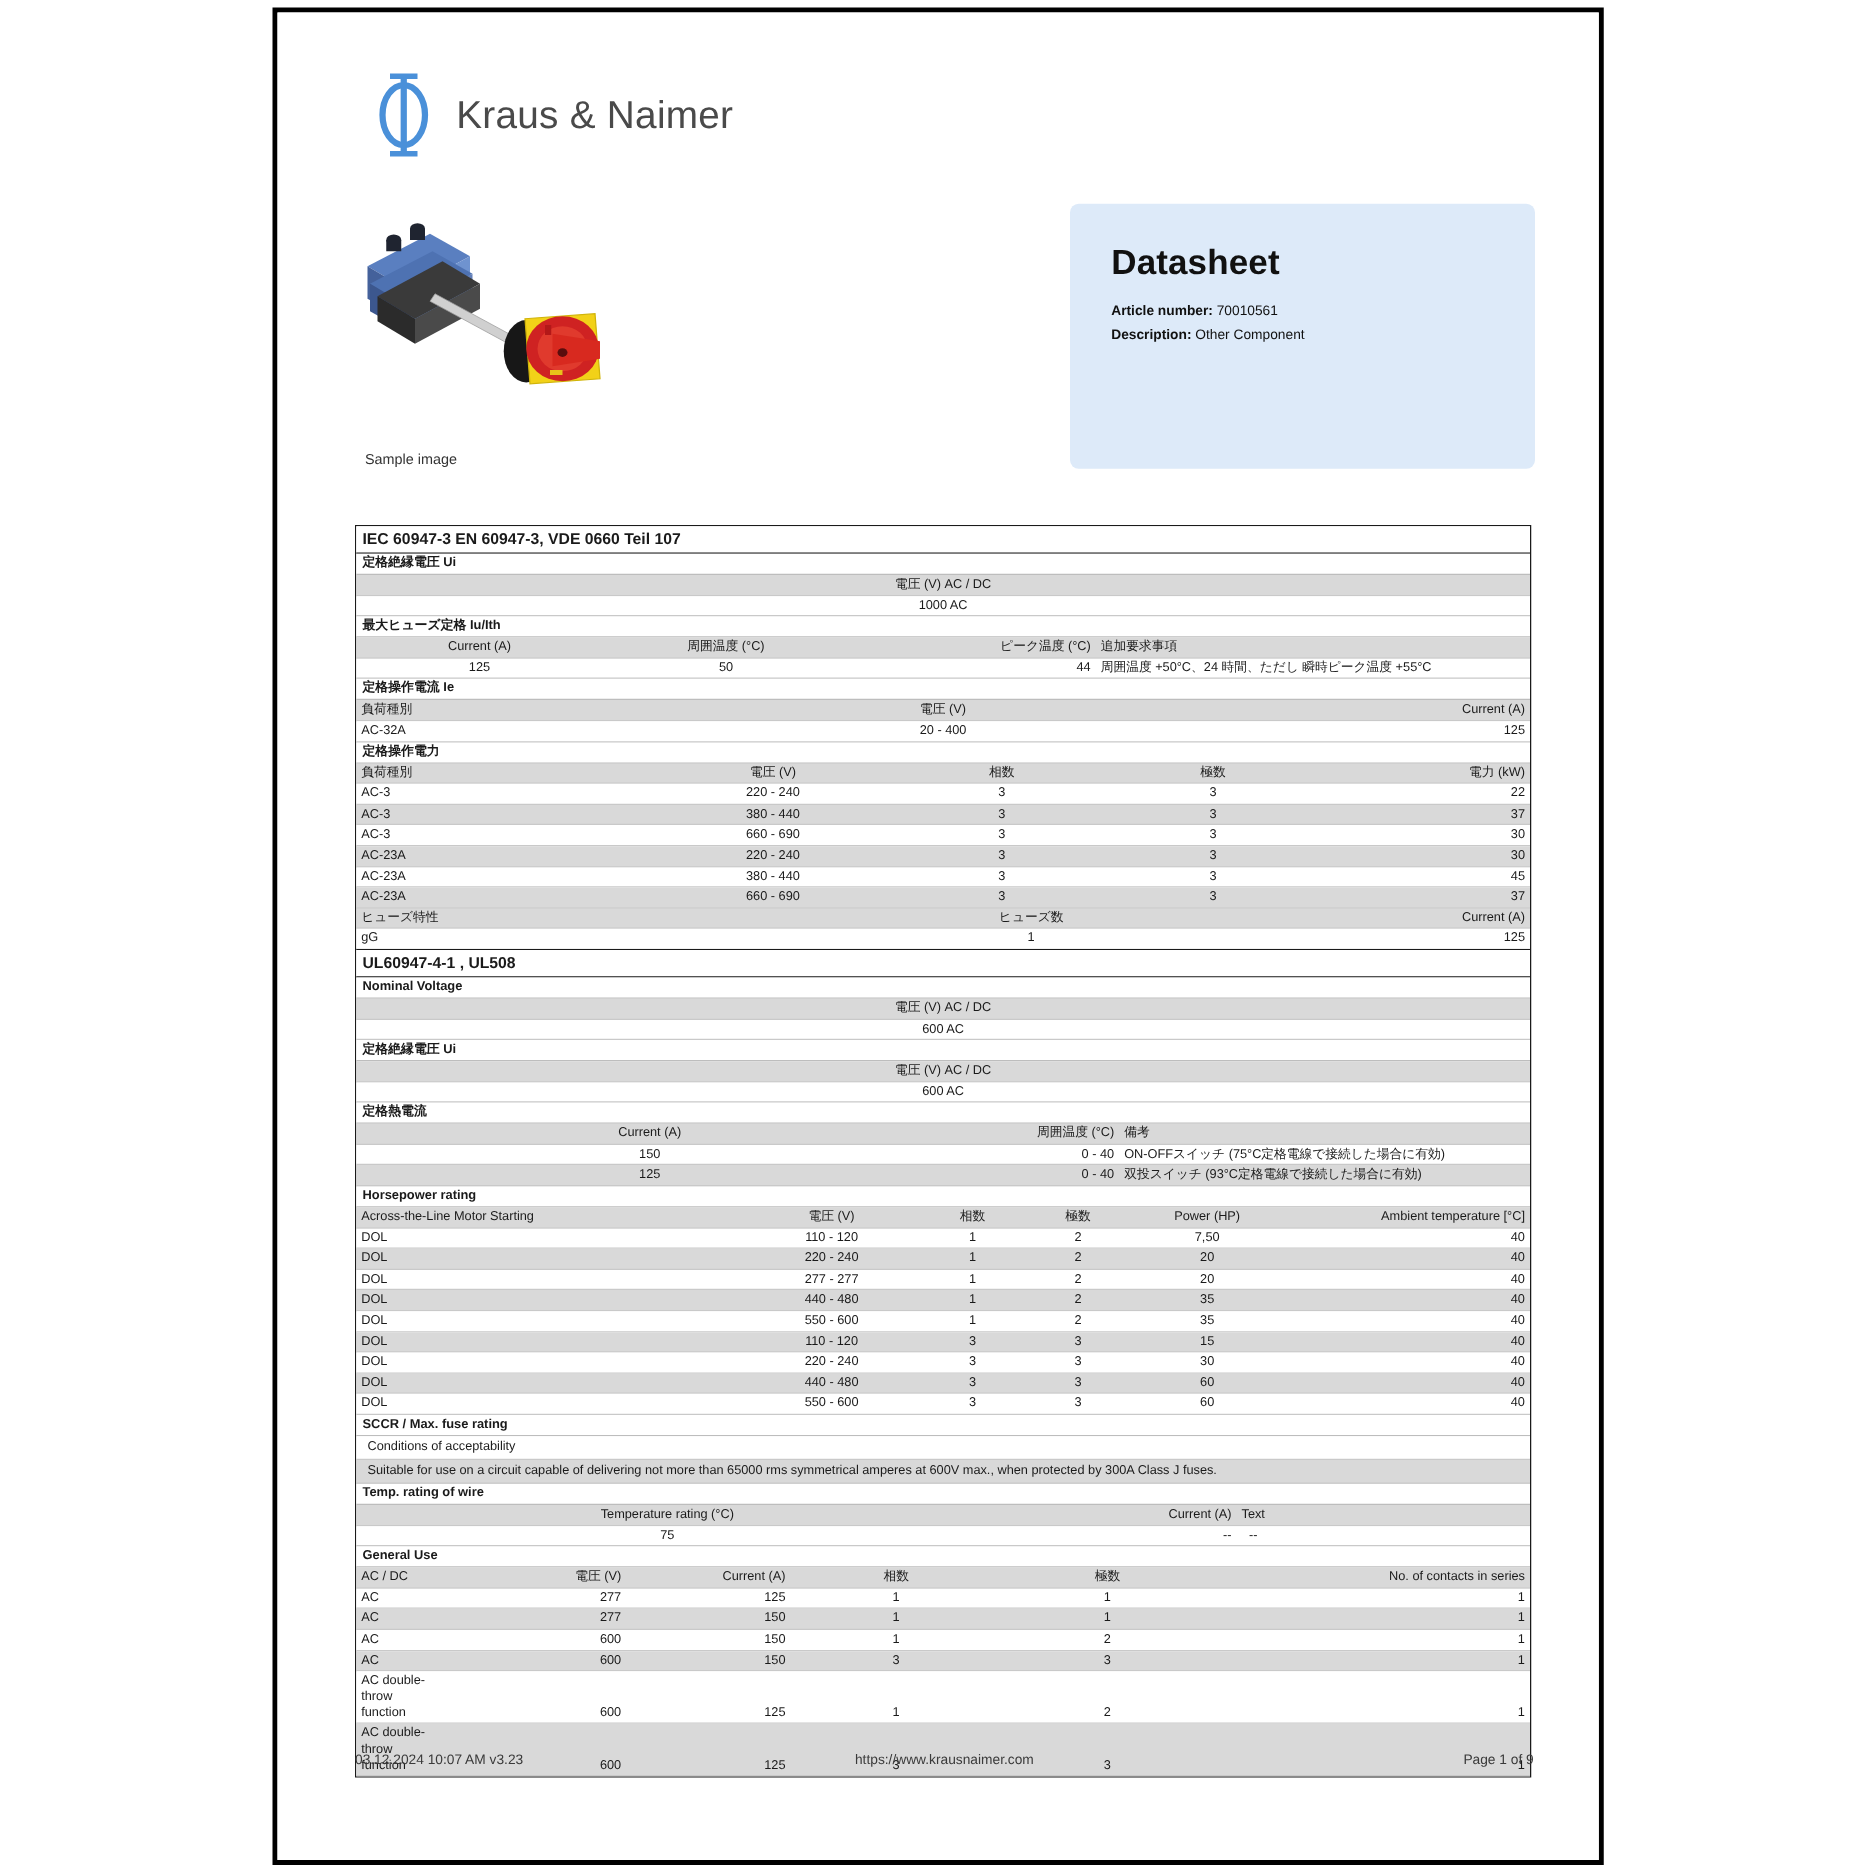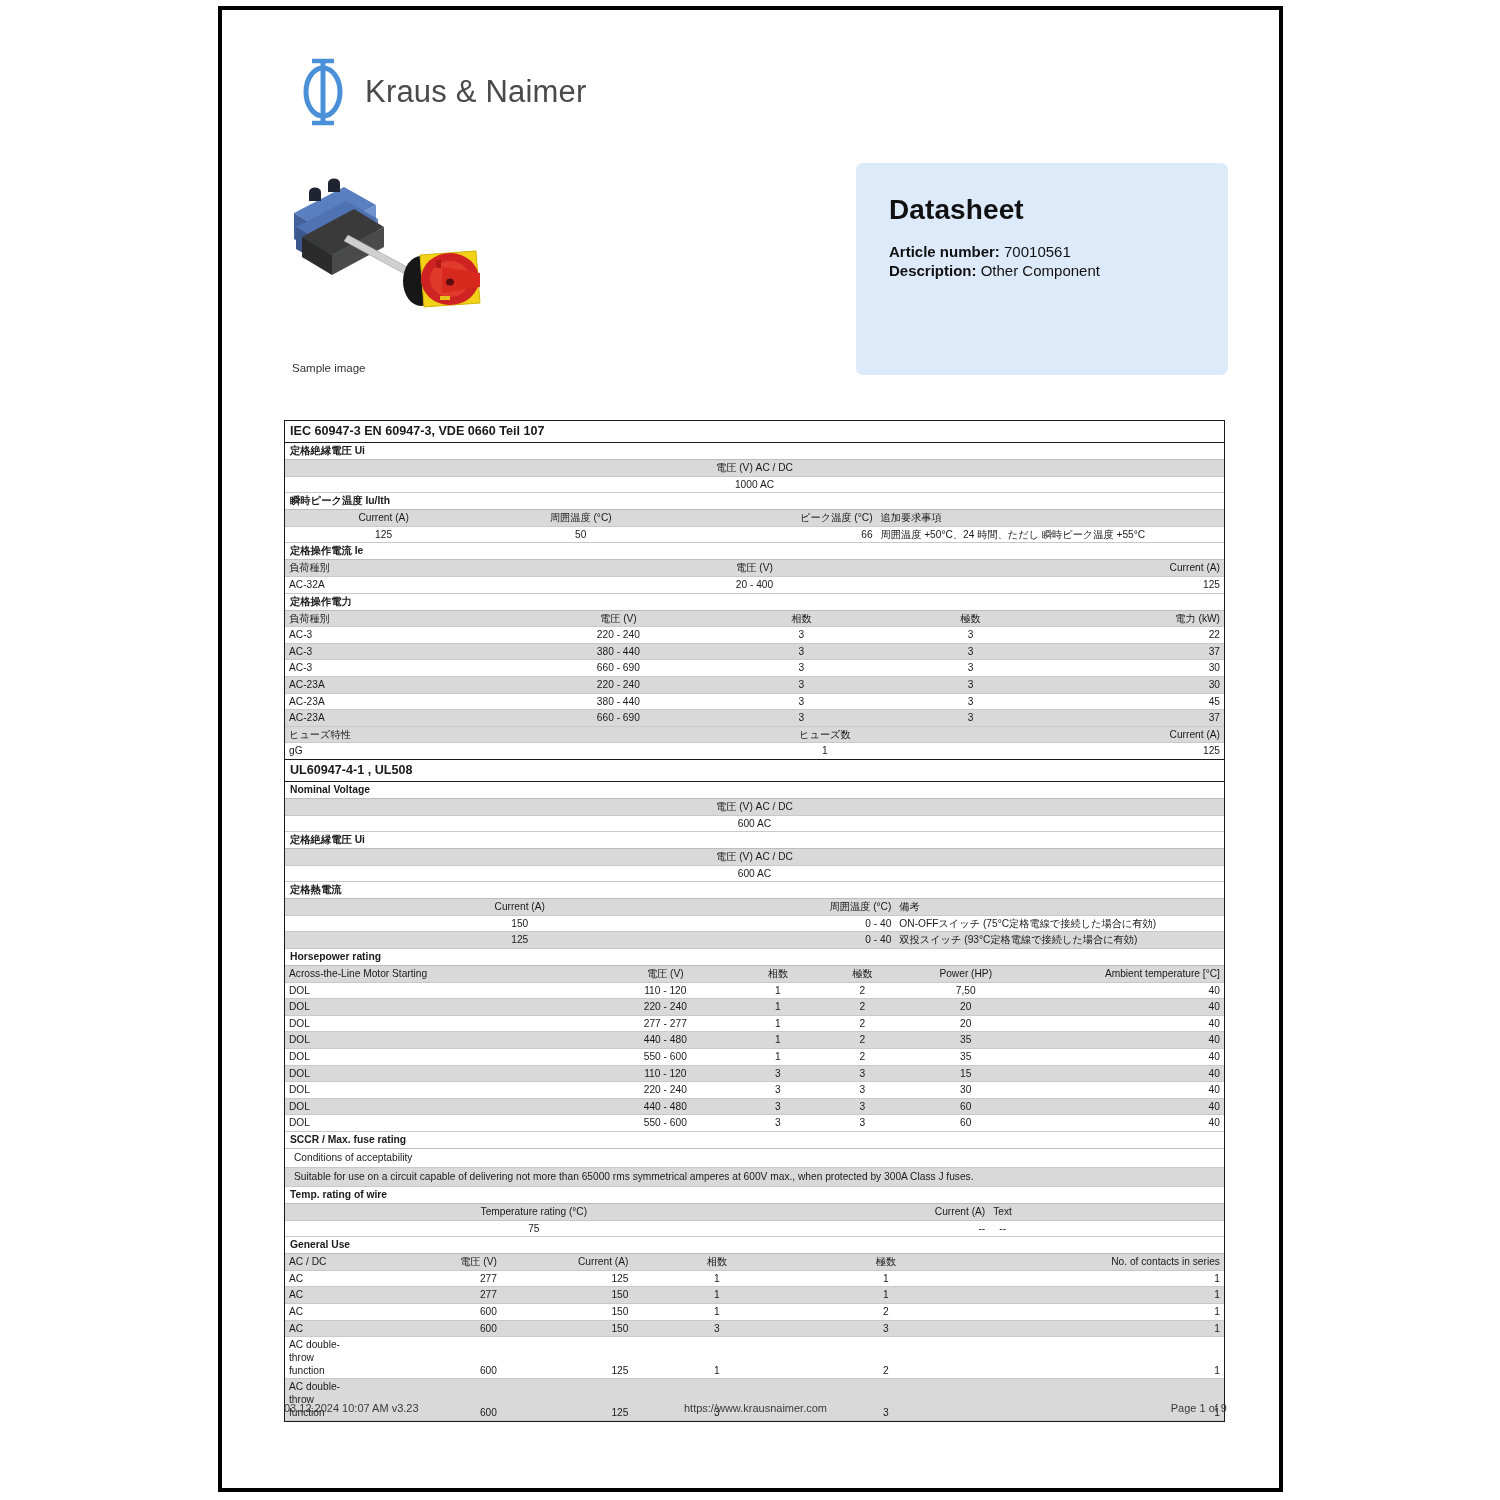--- a/index.html
+++ b/index.html
@@ -13,21 +13,21 @@
   .brand{position:absolute;left:77px;top:46px;display:flex;align-items:center;gap:18px;}
   .brand svg{display:block;}
   .brand-name{font-size:31px;color:#4a4a4a;letter-spacing:.2px;font-weight:400;}
 
   .product-img{position:absolute;left:62px;top:165px;width:215px;height:165px;}
   .sample-cap{position:absolute;left:70px;top:352px;font-size:11.5px;color:#333;}
 
   .ds-card{position:absolute;left:634px;top:153px;width:372px;height:212px;background:#ddeaf9;
            border-radius:7px;}
   .ds-title{position:absolute;left:33px;top:31px;font-size:28px;font-weight:700;color:#111;letter-spacing:.1px;}
-  .ds-line{position:absolute;left:33px;font-size:15px;color:#111;}
+  .ds-line{position:absolute;left:33px;font-size:11px;color:#111;}
   .ds-line b{font-weight:700;}
   .ds-l1{top:80px;}
   .ds-l2{top:99px;}
 
   
   .tbl{position:absolute;left:62px;top:410px;width:941px;border:1.6px solid #1a1a1a;
        box-sizing:border-box;background:#fff;}
   .row{display:flex;width:100%;box-sizing:border-box;position:relative;font-size:10.2px;
        line-height:13.6px;color:#1a1a1a;}
   .row.shade{background:#d9d9d9;}
@@ -127,31 +127,31 @@
         <div class="sect first">IEC 60947-3 EN 60947-3, VDE 0660 Teil 107</div>
 
         <div class="subhdr">定格絶縁電圧 Ui</div>
         <div class="row colhdr sep">
           <div class="tC" style="width:100%">電圧 (V)  AC / DC</div>
         </div>
         <div class="row white sep">
           <div class="tC" style="width:100%">1000  AC</div>
         </div>
 
-        <div class="subhdr">瞬時ピーク温度 Iu/Ith</div>
+        <div class="subhdr">最大ヒューズ定格 Iu/Ith</div>
         <div class="row colhdr sep">
           <div class="tC" style="width:21%">Current (A)</div>
           <div class="tC" style="width:21%">周囲温度 (°C)</div>
           <div class="tR" style="width:21%">ピーク温度 (°C)</div>
           <div class="tL" style="width:37%">追加要求事項</div>
         </div>
         <div class="row white sep">
           <div class="tC" style="width:21%">125</div>
           <div class="tC" style="width:21%">50</div>
-          <div class="tR" style="width:21%">66</div>
+          <div class="tR" style="width:21%">44</div>
           <div class="tL" style="width:37%">周囲温度 +50°C、24 時間、ただし 瞬時ピーク温度 +55°C</div>
         </div>
 
         <div class="subhdr">定格操作電流 Ie</div>
         <div class="row colhdr sep">
           <div class="tL" style="width:33%">負荷種別</div>
           <div class="tC" style="width:34%">電圧 (V)</div>
           <div class="tR" style="width:33%">Current (A)</div>
         </div>
         <div class="row white sep">

